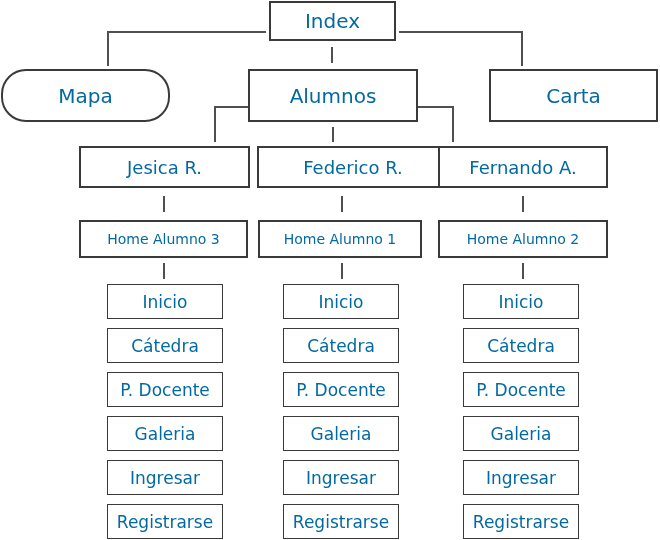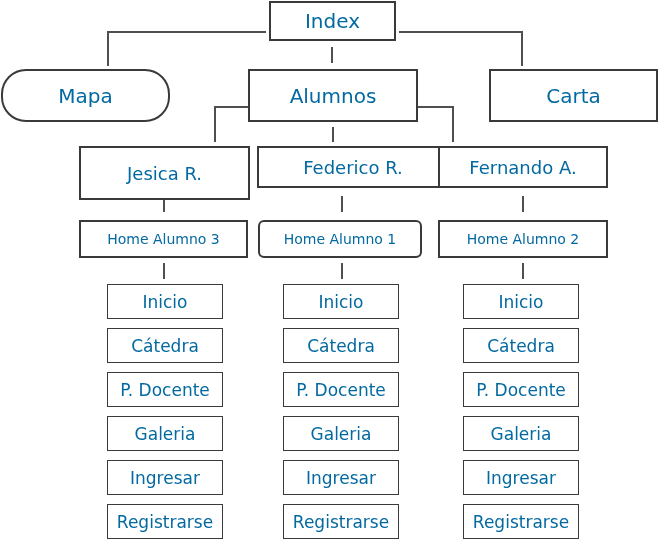--- a/index.html
+++ b/index.html
@@ -28,25 +28,25 @@
   .lvl2 { font-size: 20px; }
   .lvl3 { font-size: 18px; }
   .lvl4 { font-size: 14px; }
   .menu-item { font-size: 17px; border-width: 1.5px; }
 
   
   .n-index    { left: 269px; top: 1px;   width: 127px; height: 40px; }
   .n-mapa     { left: 1px;   top: 69px;  width: 169px; height: 53px; border-radius: 25px; }
   .n-alumnos  { left: 248px; top: 69px;  width: 170px; height: 53px; }
   .n-carta    { left: 489px; top: 69px;  width: 169px; height: 53px; }
-  .n-jesica   { left: 79px;  top: 146px; width: 171px; height: 54px; }
+  .n-jesica   { left: 79px;  top: 146px; width: 171px; height: 42px; }
   .n-federico { left: 257px; top: 146px; width: 192px; height: 42px; }
   .n-fernando { left: 438px; top: 146px; width: 170px; height: 42px; }
   .n-home3    { left: 79px;  top: 220px; width: 169px; height: 38px; }
-  .n-home1    { left: 258px; top: 220px; width: 164px; height: 38px; border-radius: 6px; }
+  .n-home1    { left: 258px; top: 220px; width: 164px; height: 38px; }
   .n-home2    { left: 438px; top: 220px; width: 170px; height: 38px; }
 
   
   .menu-col { position: absolute; top: 284px; width: 116px; }
   .menu-col .menu-item {
     position: relative;
     width: 116px;
     height: 35px;
     margin-bottom: 9px;
   }

